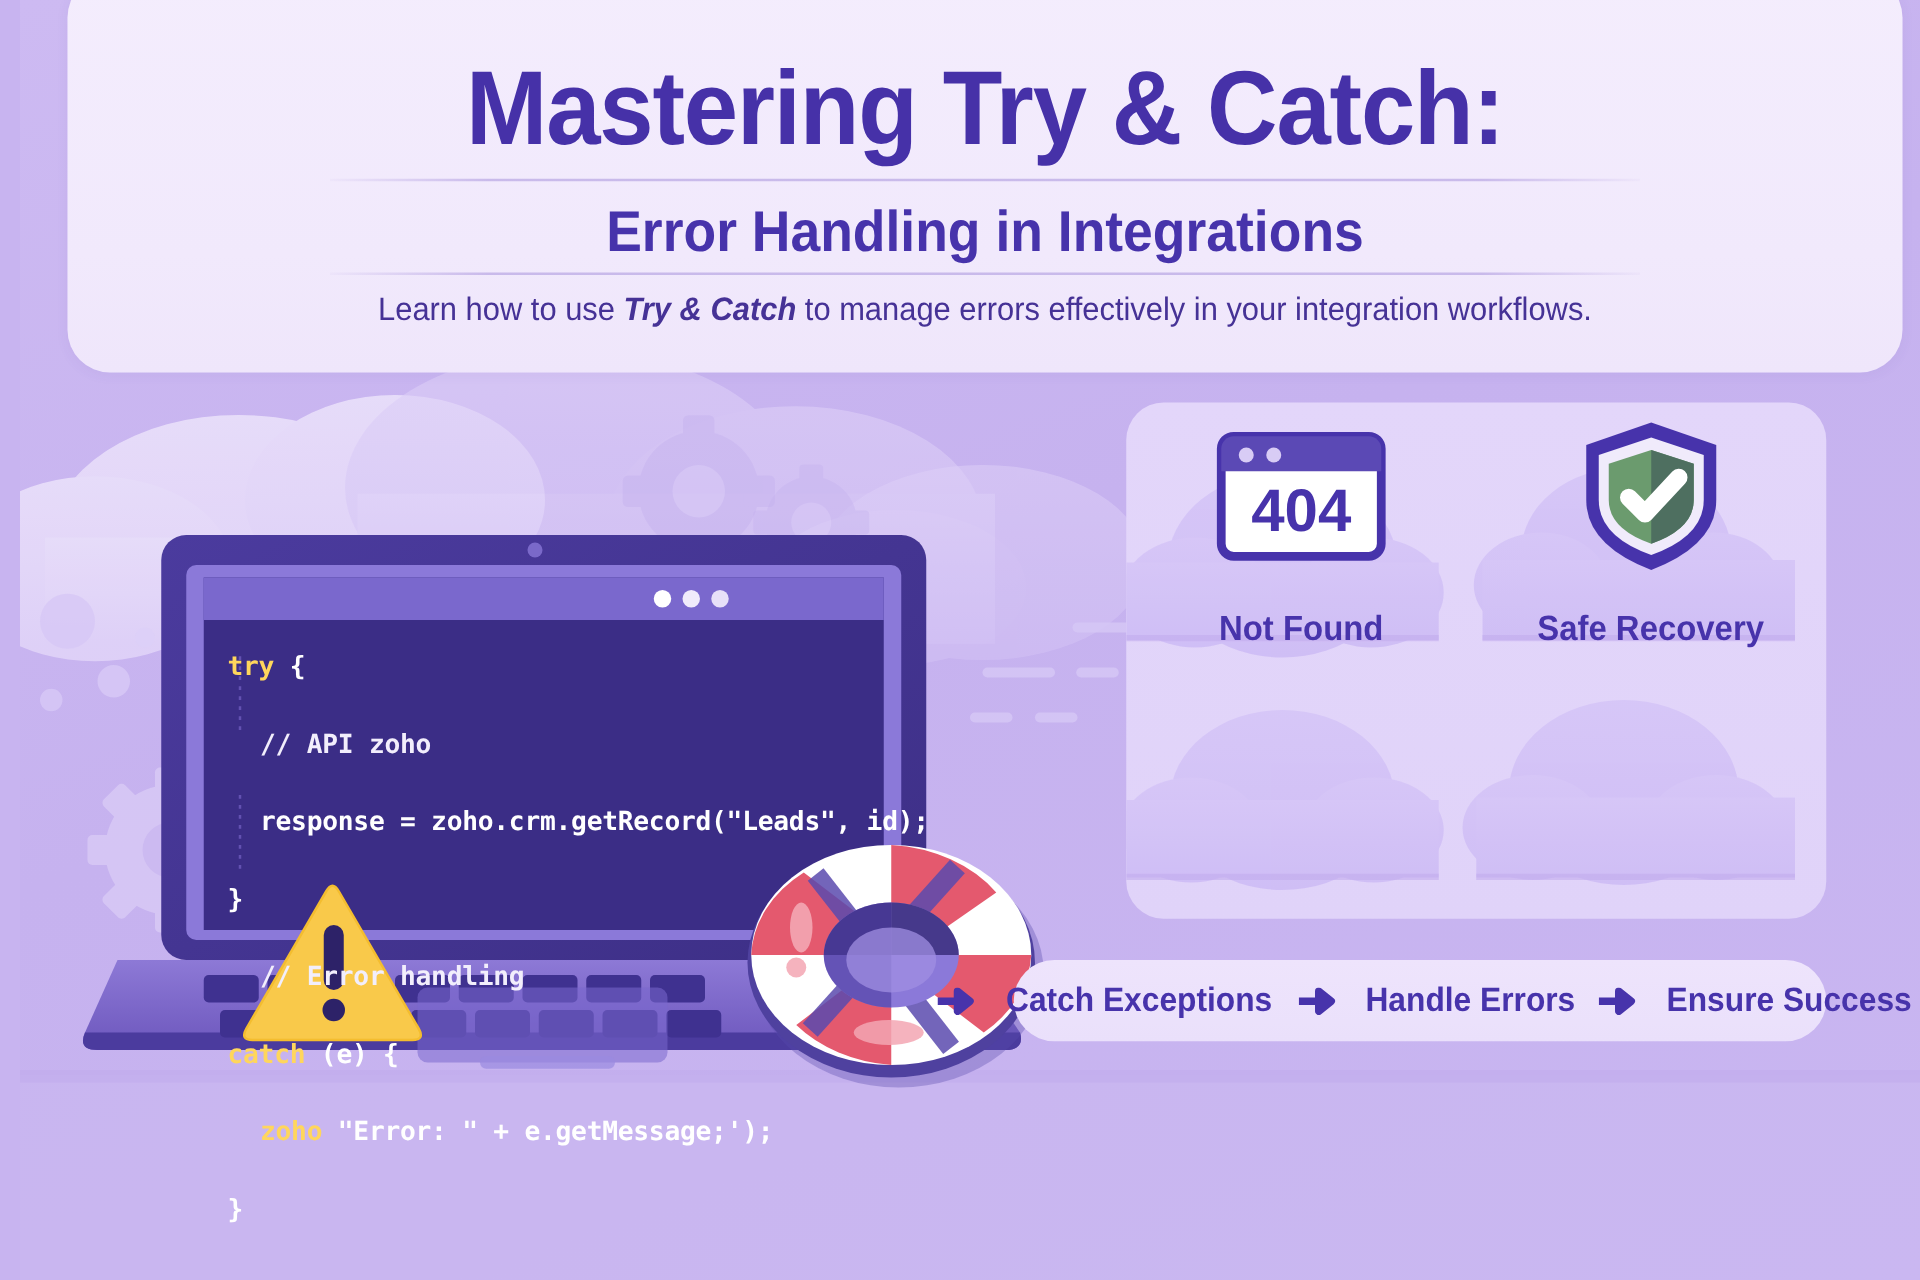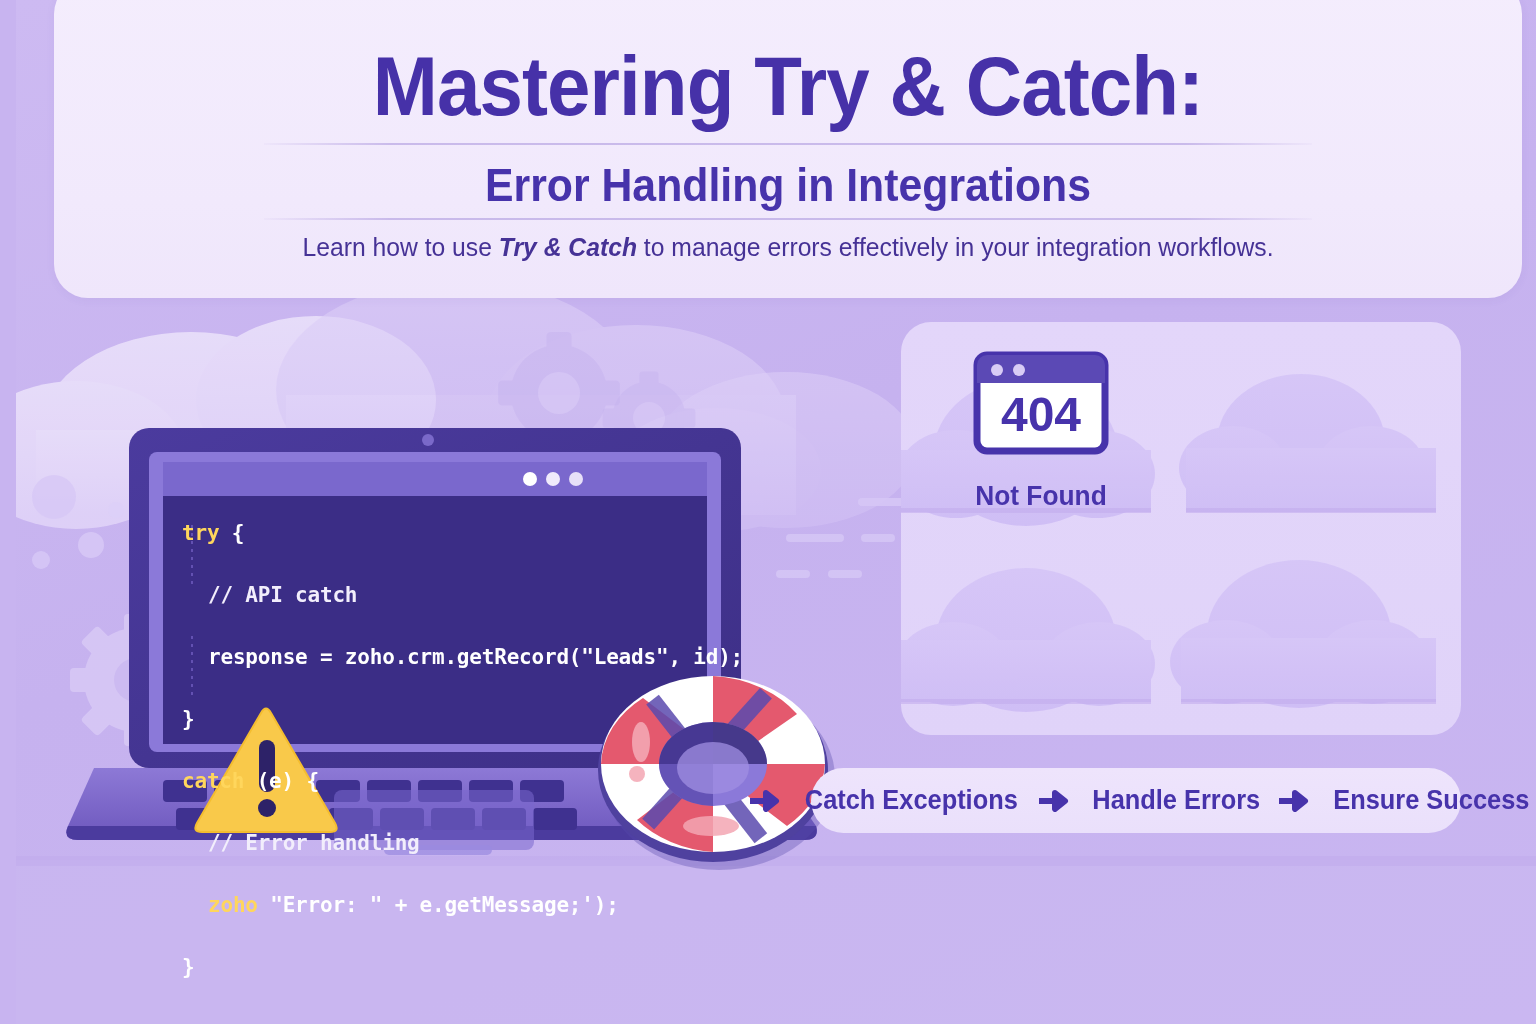--- a/index.html
+++ b/index.html
@@ -75,21 +75,21 @@
     position:absolute; left:885px; top:322px; width:560px; height:413px;
     background:linear-gradient(180deg,#e3d6fa 0%,#e0d3f9 100%);
     border-radius:30px;
   }
   .feat-grid{
     position:absolute; inset:0;
     display:grid; grid-template-columns:1fr 1fr; grid-template-rows:1fr 1fr;
   }
   .feat{
     position:relative;
-    display:flex; flex-direction:column; align-items:center; justify-content:center;
+    display:flex; flex-direction:column; align-items:center; justify-content:space-between;
     padding-bottom:10px;
   }
   .feat .ic{ position:relative; width:170px; height:150px; display:flex; align-items:center; justify-content:center; }
   .feat .lbl{
     margin-top:2px;
     font-size:28px; font-weight:700; color:#4733ab;
     transform:scaleX(.94); white-space:nowrap;
   }
 
   
@@ -303,25 +303,25 @@
     <div class="rule r1"></div>
     <div class="subtitle">Error Handling in Integrations</div>
     <div class="rule r2"></div>
     <div class="tagline">
       <span>Learn how to use </span><i>Try &amp; Catch</i><span> to manage errors effectively in your integration workflows.</span>
     </div>
   </div>
 
   <div class="code-lines">
 <div><span class="kw">try</span><span> {</span></div>
-<div><span class="ln-ind"></span><span class="cmt">// API catch</span></div>
+<div><span class="ln-ind"></span><span class="cmt">// API zoho</span></div>
 <div><span class="ln-ind"></span><span>response = zoho.crm.getRecord("Leads", id);</span></div>
 <div><span>}</span></div>
+<div><span class="ln-ind"></span><span class="cmt">// Error handling</span></div>
 <div><span class="kw">catch</span><span> (e) {</span></div>
-<div><span class="ln-ind"></span><span class="cmt">// Error handling</span></div>
 <div><span class="ln-ind"></span><span class="kw">zoho</span><span class="str"> "Error: " + e.getMessage;');</span></div>
 <div><span>}</span></div>
   </div>
 
   <div class="feature-panel">
 
     <svg style="position:absolute;inset:0;width:560px;height:413px;">
       <defs>
         <linearGradient id="pcl" x1="0" y1="0" x2="0" y2="1">
           <stop offset="0" stop-color="#d5c5f7"></stop>
@@ -368,20 +368,32 @@
             <path d="M6 18 A10 10 0 0 1 16 8 H124 A10 10 0 0 1 134 18 V36 H6 Z" fill="#5b49b5"></path>
             <circle cx="26" cy="23" r="6" fill="#d8ccf5"></circle>
             <circle cx="48" cy="23" r="6" fill="#d8ccf5"></circle>
             <text x="70" y="84" text-anchor="middle" font-family="Liberation Sans, sans-serif" font-size="48" font-weight="700" fill="#4733ab">404</text>
           </svg>
         </div>
         <div class="lbl">Not Found</div>
       </div>
 
 
+      <div class="feat">
+        <div class="ic">
+          <svg width="124" height="126" viewBox="0 0 124 126">
+            <path d="M62 4 L114 22 V66 Q114 102 62 122 Q10 102 10 66 V22 Z" fill="#4733ab"></path>
+            <path d="M62 16 L104 30 V66 Q104 95 62 110 Q20 95 20 66 V30 Z" fill="#f0ebfb"></path>
+            <path d="M62 26 L96 37 V66 Q96 89 62 101 Q28 89 28 66 V37 Z" fill="#6b9b6e"></path>
+            <path d="M62 26 L96 37 V66 Q96 89 62 101 Z" fill="#4e6f60"></path>
+            <path d="M44 64 L57 77 L84 48" fill="none" stroke="#ffffff" stroke-width="14" stroke-linecap="round" stroke-linejoin="round"></path>
+          </svg>
+        </div>
+        <div class="lbl">Safe Recovery</div>
+      </div>
     </div>
   </div>
 
   <div class="flow-bar">
     <span class="flow-arrow">
       <svg width="34" height="22" viewBox="0 0 34 22">
           <path d="M0 11 H22 M16 3 L26 11 L16 19 Z" stroke="#4733ab" stroke-width="6" fill="#4733ab" stroke-linejoin="round"></path>
         </svg>
     </span>
     <span class="flow-step">Catch Exceptions</span>

